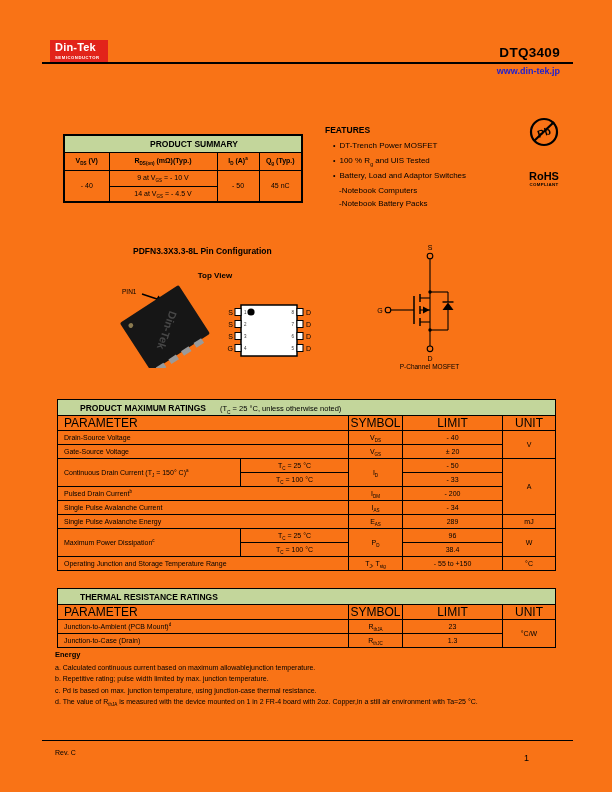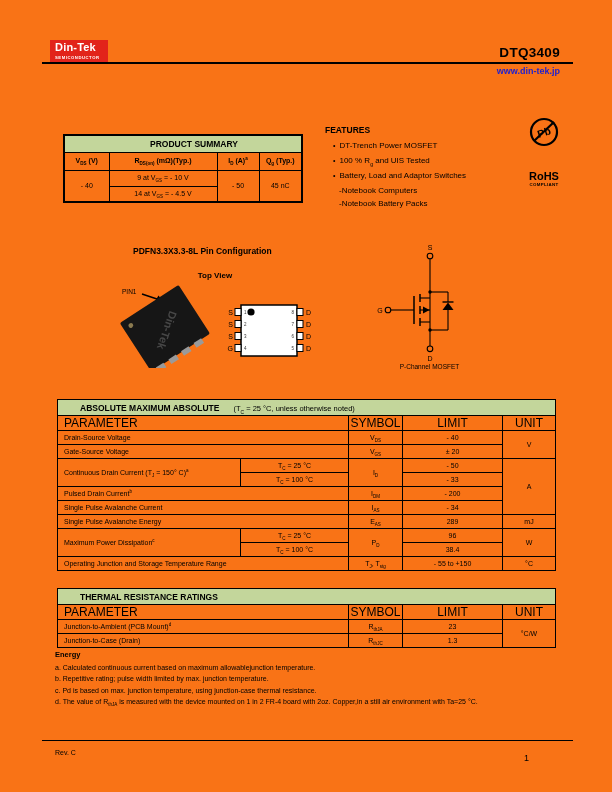--- a/index.html
+++ b/index.html
@@ -219,21 +219,21 @@
   <table class="abs-table">
     <colgroup>
         <col style="width:183px">
         <col style="width:108px">
         <col style="width:54px">
         <col style="width:100px">
         <col style="width:53px">
       </colgroup>
     <tbody>
         <tr>
-          <td class="green" colspan="5"><span>ABSOLUTE MAXIMUM ABSOLUTE</span><span class="subtitle-inline">(T<sub>C</sub> = 25 °C, unless otherwise noted)</span></td>
+          <td class="green" colspan="5"><span>PRODUCT MAXIMUM RATINGS</span><span class="subtitle-inline">(T<sub>C</sub> = 25 °C, unless otherwise noted)</span></td>
         </tr>
     <tr>
       <th class="hdr cl" colspan="2">PARAMETER</th>
       <th class="hdr cc">SYMBOL</th>
       <th class="hdr cc">LIMIT</th>
       <th class="hdr cc">UNIT</th>
     </tr>
     <tr>
       <td class="cl" colspan="2">Drain-Source Voltage</td>
       <td class="cc">V<sub>DS</sub></td>

